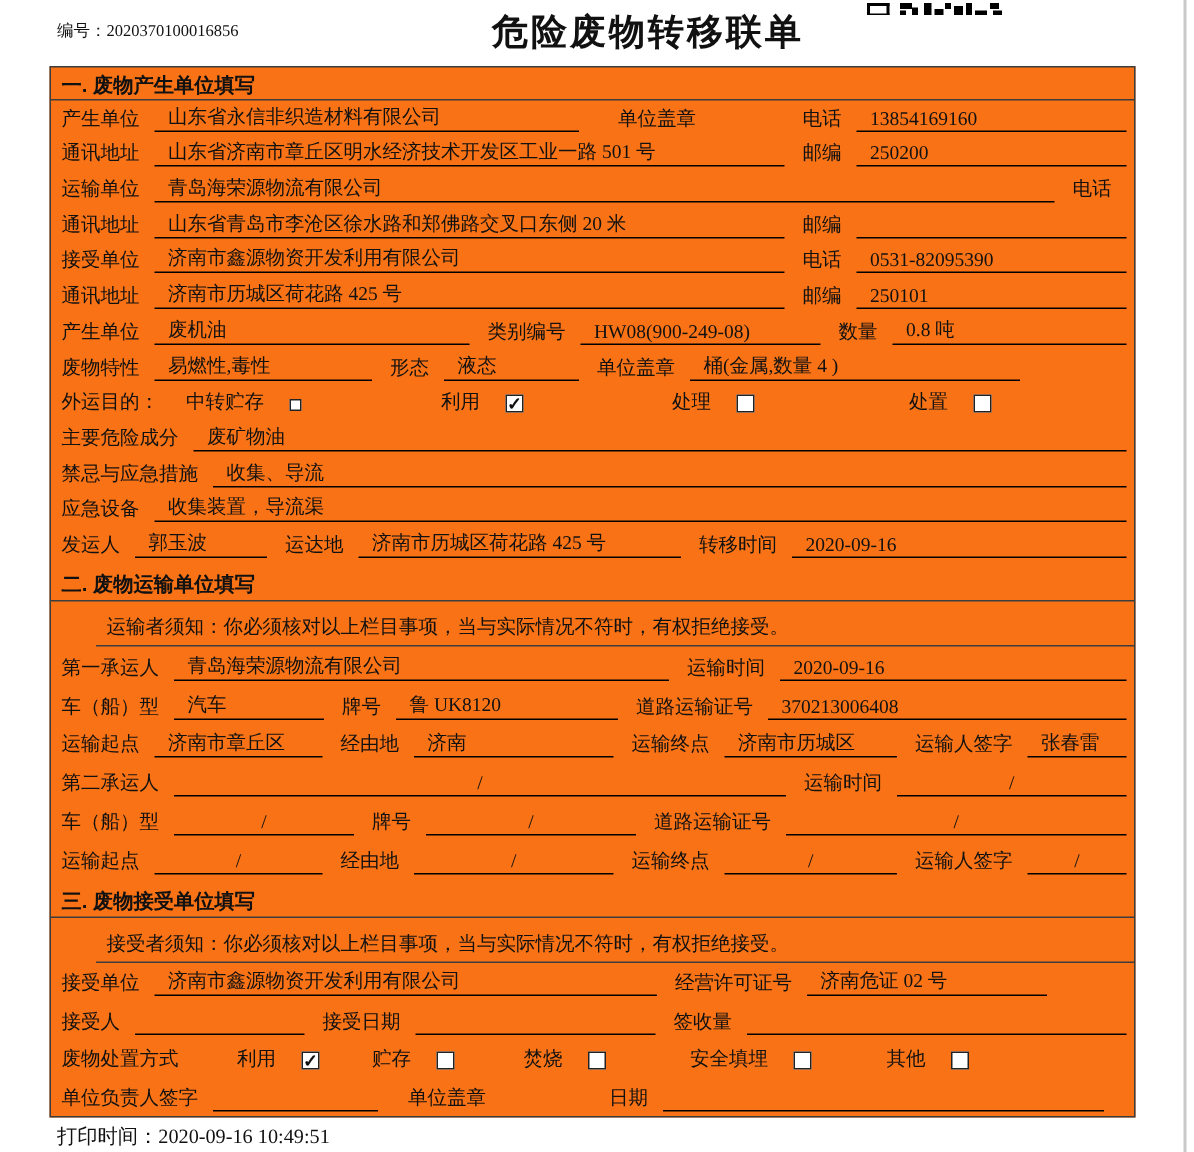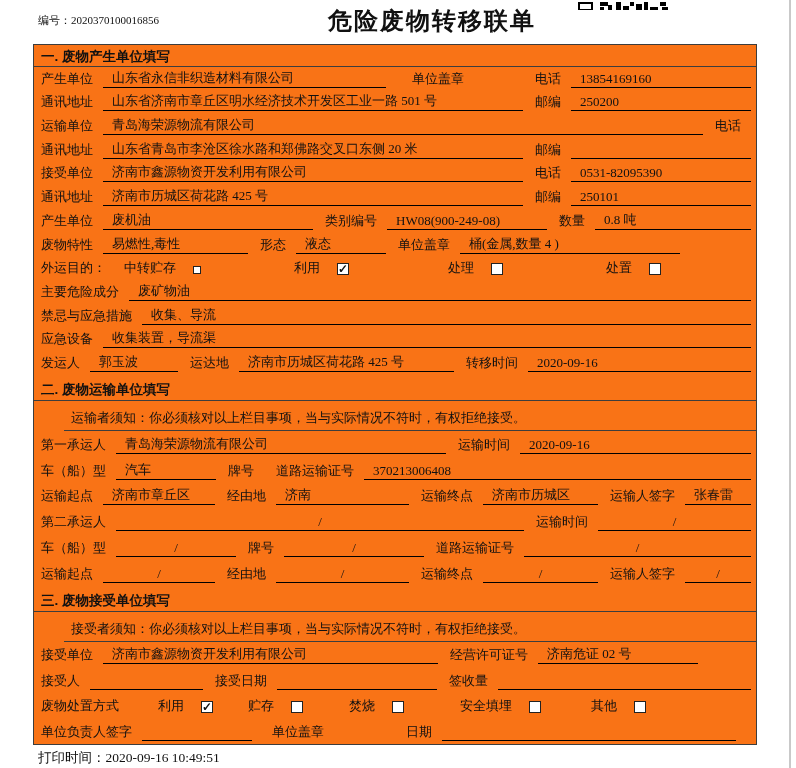--- a/index.html
+++ b/index.html
@@ -200,20 +200,21 @@
       <span class="lbl">第一承运人</span>
       <span class="val w330">青岛海荣源物流有限公司</span>
       <span class="lbl">运输时间</span>
       <span class="val grow">2020-09-16</span>
     </div>
 
     <div class="row">
       <span class="lbl">车（船）型</span>
       <span class="val w100">汽车</span>
       <span class="lbl">牌号</span>
+      <span class="val w148">鲁 UK8120</span>
       <span class="lbl">道路运输证号</span>
       <span class="val grow">370213006408</span>
     </div>
 
     <div class="row">
       <span class="lbl">运输起点</span>
       <span class="val w112">济南市章丘区</span>
       <span class="lbl">经由地</span>
       <span class="val w133">济南</span>
       <span class="lbl">运输终点</span>

